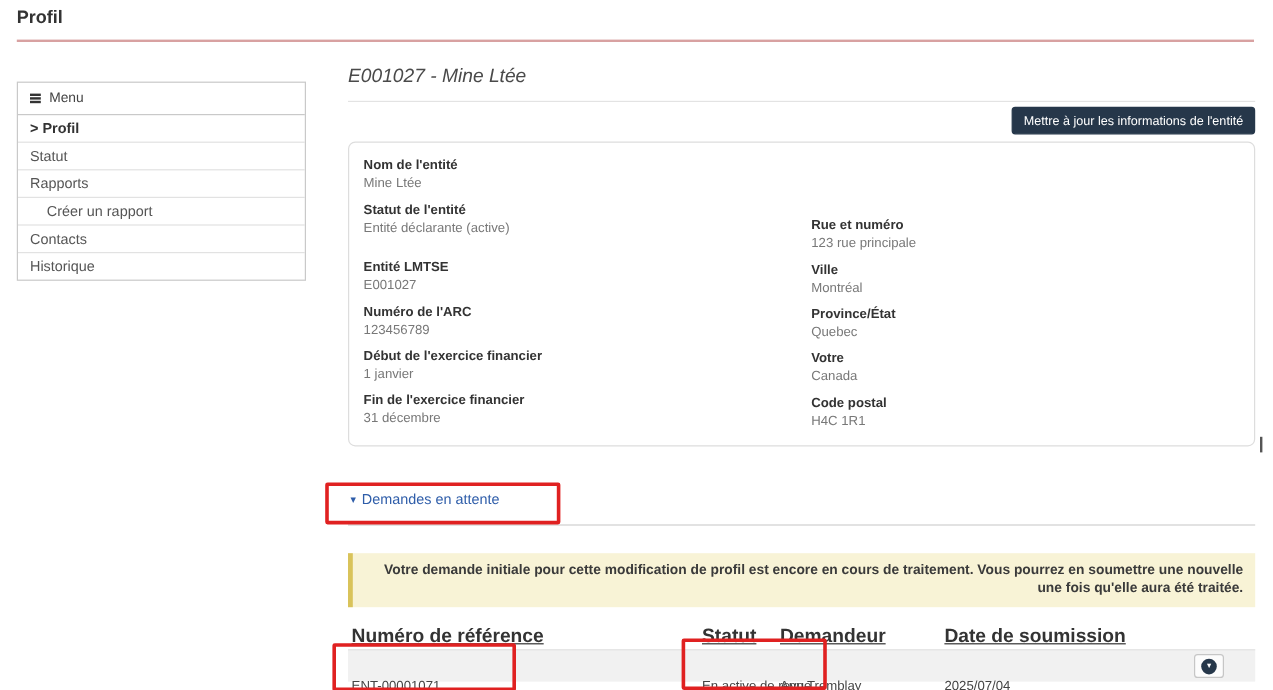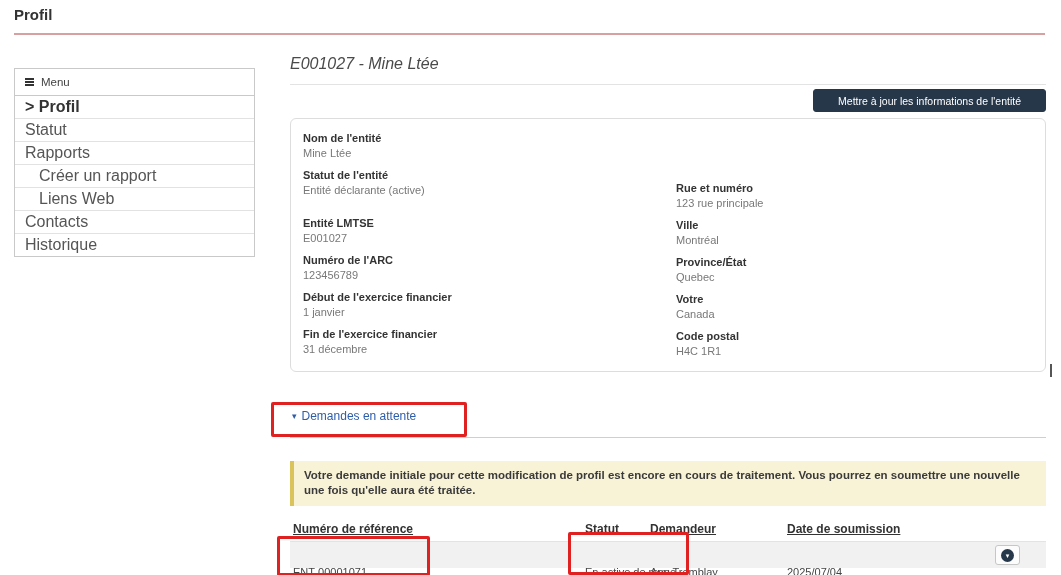--- a/index.html
+++ b/index.html
@@ -22,37 +22,37 @@
     border:1px solid #c9c9c9;background:#fff;box-sizing:border-box;
   }
   .sb-header{
     height:26px;display:flex;align-items:center;gap:7px;
     padding:0 10px;border-bottom:1px solid #c9c9c9;
     font-size:11.5px;color:#444;cursor:pointer;
   }
   .burger{display:inline-flex;flex-direction:column;gap:1px;}
   .burger i{display:block;width:9px;height:2px;background:#333;}
   .sb-item{
-    height:22px;line-height:22px;padding:0 10px;font-size:16px;color:#555;
+    height:22px;line-height:22px;padding:0 10px;font-size:12px;color:#555;
     border-bottom:1px solid #e2e2e2;cursor:pointer;white-space:nowrap;
   }
   .sb-item:last-child{border-bottom:none;}
   .sb-item.active{font-weight:bold;color:#333;}
   .sb-item.indent{padding-left:24px;}
   
   .entity-heading{
     position:absolute;left:290px;top:55px;margin:0;
     font-size:16px;font-style:italic;font-weight:500;color:#4a4a4a;
   }
   .heading-rule{position:absolute;left:290px;top:84px;width:756px;height:1px;background:#e3e3e3;}
   .update-btn{
     position:absolute;right:15px;top:89px;height:23px;
     background:var(--button-bg,#26374a);color:#fff;border:1px solid var(--button-bg,#26374a);
     border-radius:3px;font-family:"Liberation Sans",sans-serif;font-size:10.5px;
-    padding:0 24px;cursor:pointer;white-space:nowrap;
+    padding:0 9px;cursor:pointer;white-space:nowrap;
   }
   
   .panel{
     position:absolute;left:290px;top:118px;width:756px;height:254px;
     border:1px solid #ddd;border-radius:6px;background:#fff;box-sizing:border-box;
   }
   .col{position:absolute;}
   .col1{left:12px;top:13px;}
   .col2{left:385px;top:63px;}
   .fg{margin-bottom:9px;}
@@ -63,25 +63,25 @@
   
   .pending-toggle{
     position:absolute;left:292px;top:409px;font-size:12px;
     color:var(--link-blue,#2e5da9);cursor:pointer;display:flex;align-items:center;gap:5px;
   }
   .pending-toggle .caret{font-size:9px;}
   .section-rule{position:absolute;left:290px;top:437px;width:756px;height:1px;background:#cfcfcf;}
   .alert{
     position:absolute;left:290px;top:461px;width:756px;height:45px;box-sizing:border-box;
     background:var(--alert-bg,#f8f3d6);border-left:4px solid var(--alert-border,#d9c35a);
-    padding:7px 10px 0 10px;font-size:11.5px;font-weight:bold;color:#3a3a3a;line-height:15px;
+    padding:7px 10px 0 10px;font-size:11.5px;font-weight:bold;color:#3a3a3a;line-height:15px;text-align:right;
   }
   
   .thead span{
-    position:absolute;top:522px;font-size:12px;font-weight:bold;color:#333;
+    position:absolute;top:522px;font-size:16px;font-weight:bold;color:#333;
     text-decoration:underline;cursor:pointer;white-space:nowrap;
   }
   .trow{
     position:absolute;left:290px;top:541px;width:756px;height:26px;
     background:var(--row-bg,#f1f1f1);border-top:1px solid #e3e3e3;
   }
   .trow .cell{position:absolute;top:24px;font-size:11px;color:#444;white-space:nowrap;}
   .ref-link{color:var(--visited-purple,#7a57a5);text-decoration:underline;cursor:pointer;}
   .row-action{
     position:absolute;left:705px;top:3px;width:25px;height:20px;
@@ -112,21 +112,20 @@
           <i></i>
           <i></i>
           <i></i>
         </span>
       <span>Menu</span>
     </div>
     <div class="sb-item active"><span>&gt;</span> <span>Profil</span></div>
     <div class="sb-item">Statut</div>
     <div class="sb-item">Rapports</div>
     <div class="sb-item indent">Créer un rapport</div>
-    <div class="sb-item indent">Liens Web</div>
     <div class="sb-item">Contacts</div>
     <div class="sb-item">Historique</div>
   </nav>
 
   <h2 class="entity-heading">E001027 - Mine Ltée</h2>
   <div class="heading-rule"></div>
   <button class="update-btn">Mettre à jour les informations de l'entité</button>
 
   <section class="panel">
     <div class="col col1">

